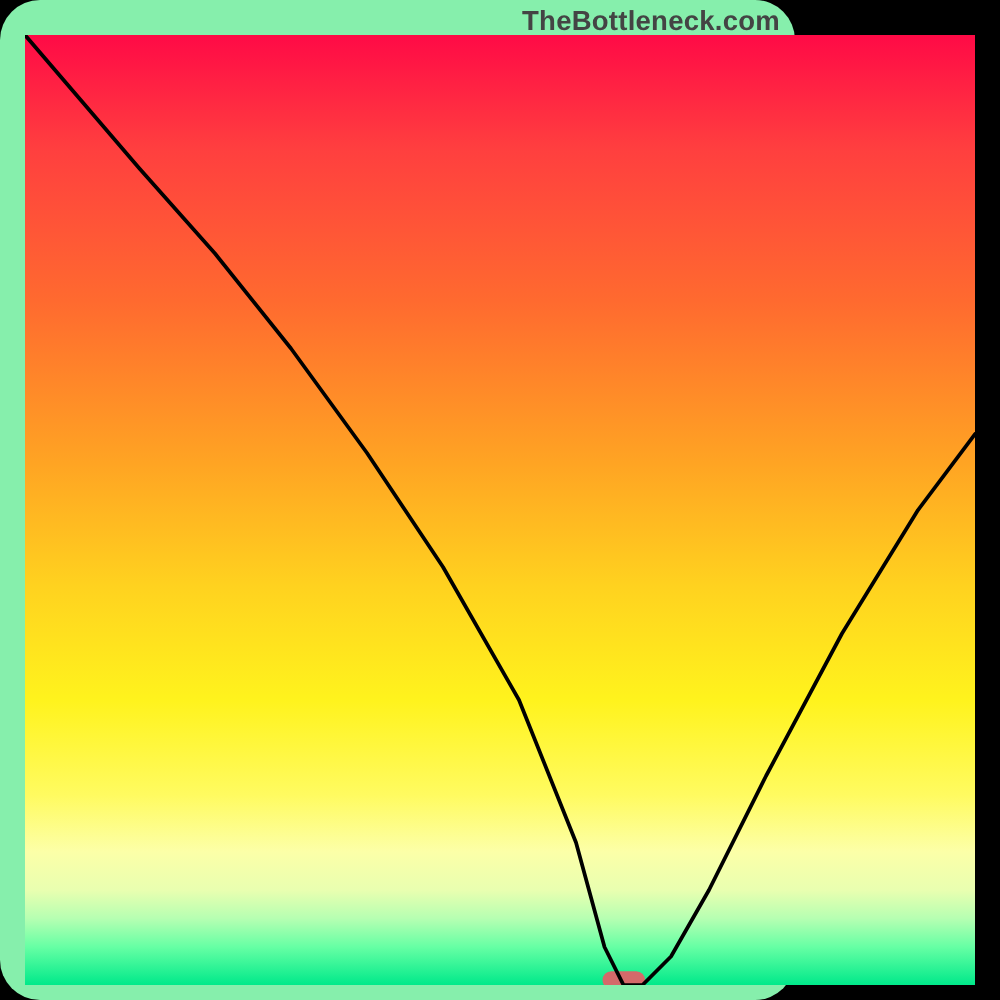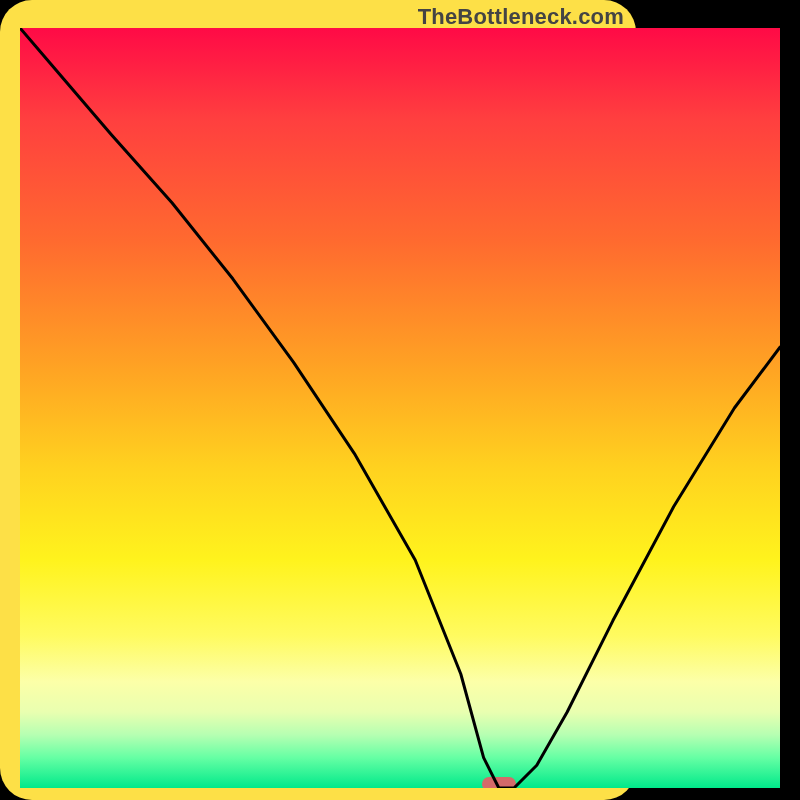--- a/index.html
+++ b/index.html
@@ -8,21 +8,21 @@
     width: 800px;
     height: 800px;
     overflow: hidden;
     background: #000;
     font-family: Arial, Helvetica, sans-serif;
   }
   .stage {
     position: relative;
     width: 636px;
     height: 800px;
-    background: #fde047;
+    background: #86efac;
     border-radius: 32px;
   }
   .watermark {
     position: absolute;
     top: 4px;
     right: 12px;
     color: #444;
     font-size: 22px;
     font-weight: 600;
     letter-spacing: 0.2px;

